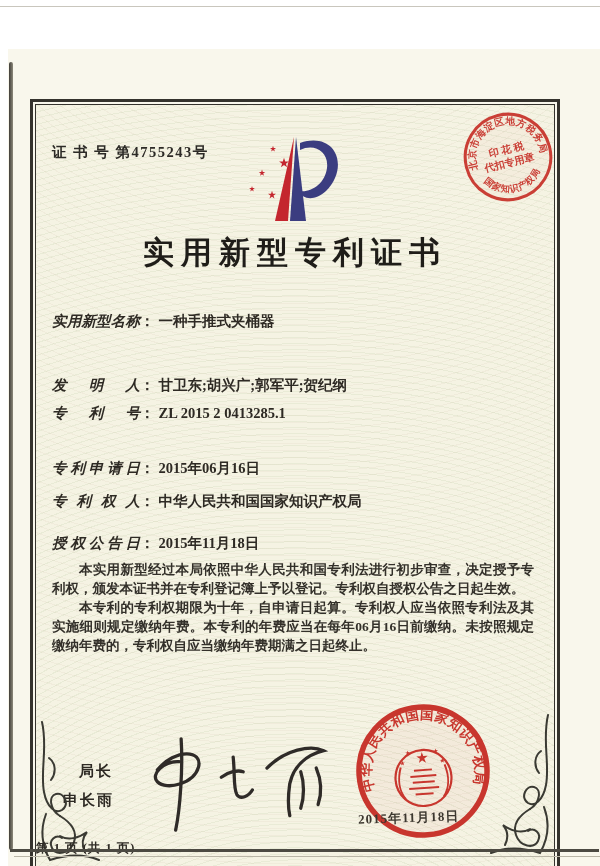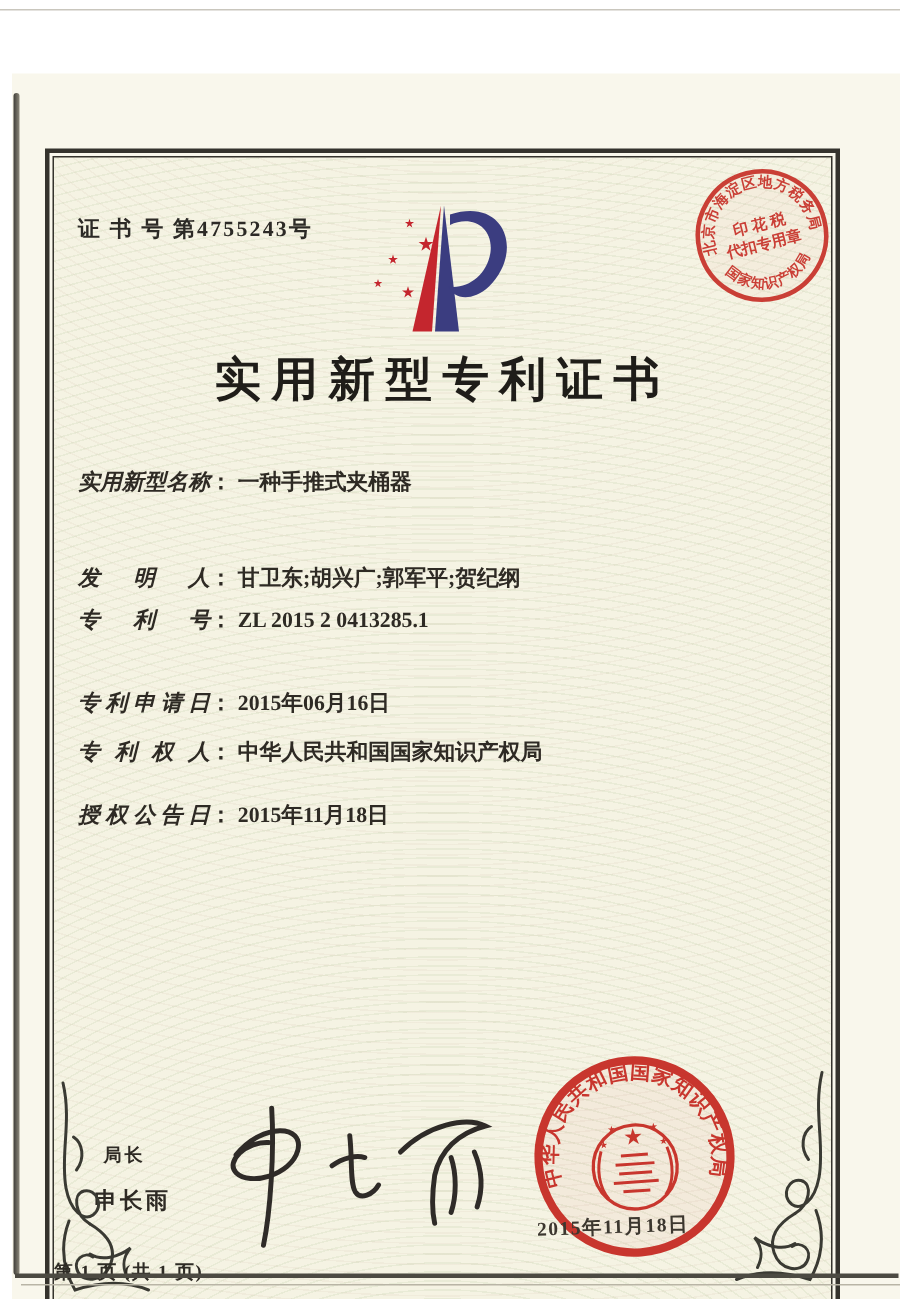--- a/index.html
+++ b/index.html
@@ -52,21 +52,21 @@
   .field-row-3{top:354px;}
   .field-row-4{top:387px;}
   .field-row-5{top:429px;}
 
   .body-text{
     position:absolute;left:16px;top:455px;width:482px;
     font-size:13.5px;line-height:19px;text-align:justify;color:#33302a;font-weight:600;
   }
   .body-text p{margin:0;text-indent:2em;}
 
-  .signer-title{position:absolute;left:33px;top:657px;font-size:12px;font-weight:bold;letter-spacing:2px;}
+  .signer-title{position:absolute;left:43px;top:657px;font-size:15px;font-weight:bold;letter-spacing:2px;}
   .signer-name{position:absolute;left:27px;top:686px;font-size:15px;font-weight:bold;letter-spacing:2px;}
   .signature-svg{position:absolute;left:94px;top:622px;width:210px;height:115px;}
 
   .issue-seal{position:absolute;left:312px;top:591px;width:150px;height:150px;transform:rotate(-4deg);opacity:0.92;}
   .seal-date{
     position:absolute;left:322px;top:703px;width:160px;
     font-size:13px;font-weight:bold;color:#3c372f;letter-spacing:1px;transform:rotate(-2deg);
   }
   .tax-seal{position:absolute;left:416px;top:-4px;width:112px;height:112px;transform:rotate(-14deg);opacity:0.88;}
 
@@ -120,20 +120,22 @@
         </div>
         <div class="field-row field-row-4">
           <span class="field-label">专利权人</span><span class="field-colon">：</span><span>中华人民共和国国家知识产权局</span>
         </div>
         <div class="field-row field-row-5">
           <span class="field-label">授权公告日</span><span class="field-colon">：</span><span>2015年11月18日</span>
         </div>
       </div>
 
       <div class="body-text">
+        <p>本实用新型经过本局依照中华人民共和国专利法进行初步审查，决定授予专利权，颁发本证书并在专利登记簿上予以登记。专利权自授权公告之日起生效。</p>
+        <p>本专利的专利权期限为十年，自申请日起算。专利权人应当依照专利法及其实施细则规定缴纳年费。本专利的年费应当在每年06月16日前缴纳。未按照规定缴纳年费的，专利权自应当缴纳年费期满之日起终止。</p>
       </div>
 
       <div class="signer-title">局长</div>
       <div class="signer-name">申长雨</div>
 
       <svg class="signature-svg" viewBox="0 0 230 120">
         <g fill="none" stroke="#2f2b28" stroke-width="3.6" stroke-linecap="round">
           <path d="M30,44 C50,20 80,22 75,41 C70,59 40,67 30,57 C22,49 37,34 54,35"></path>
           <path d="M56,10 C58,42 55,86 50,110"></path>
           <path d="M100,52 C108,46 118,44 124,46"></path>

